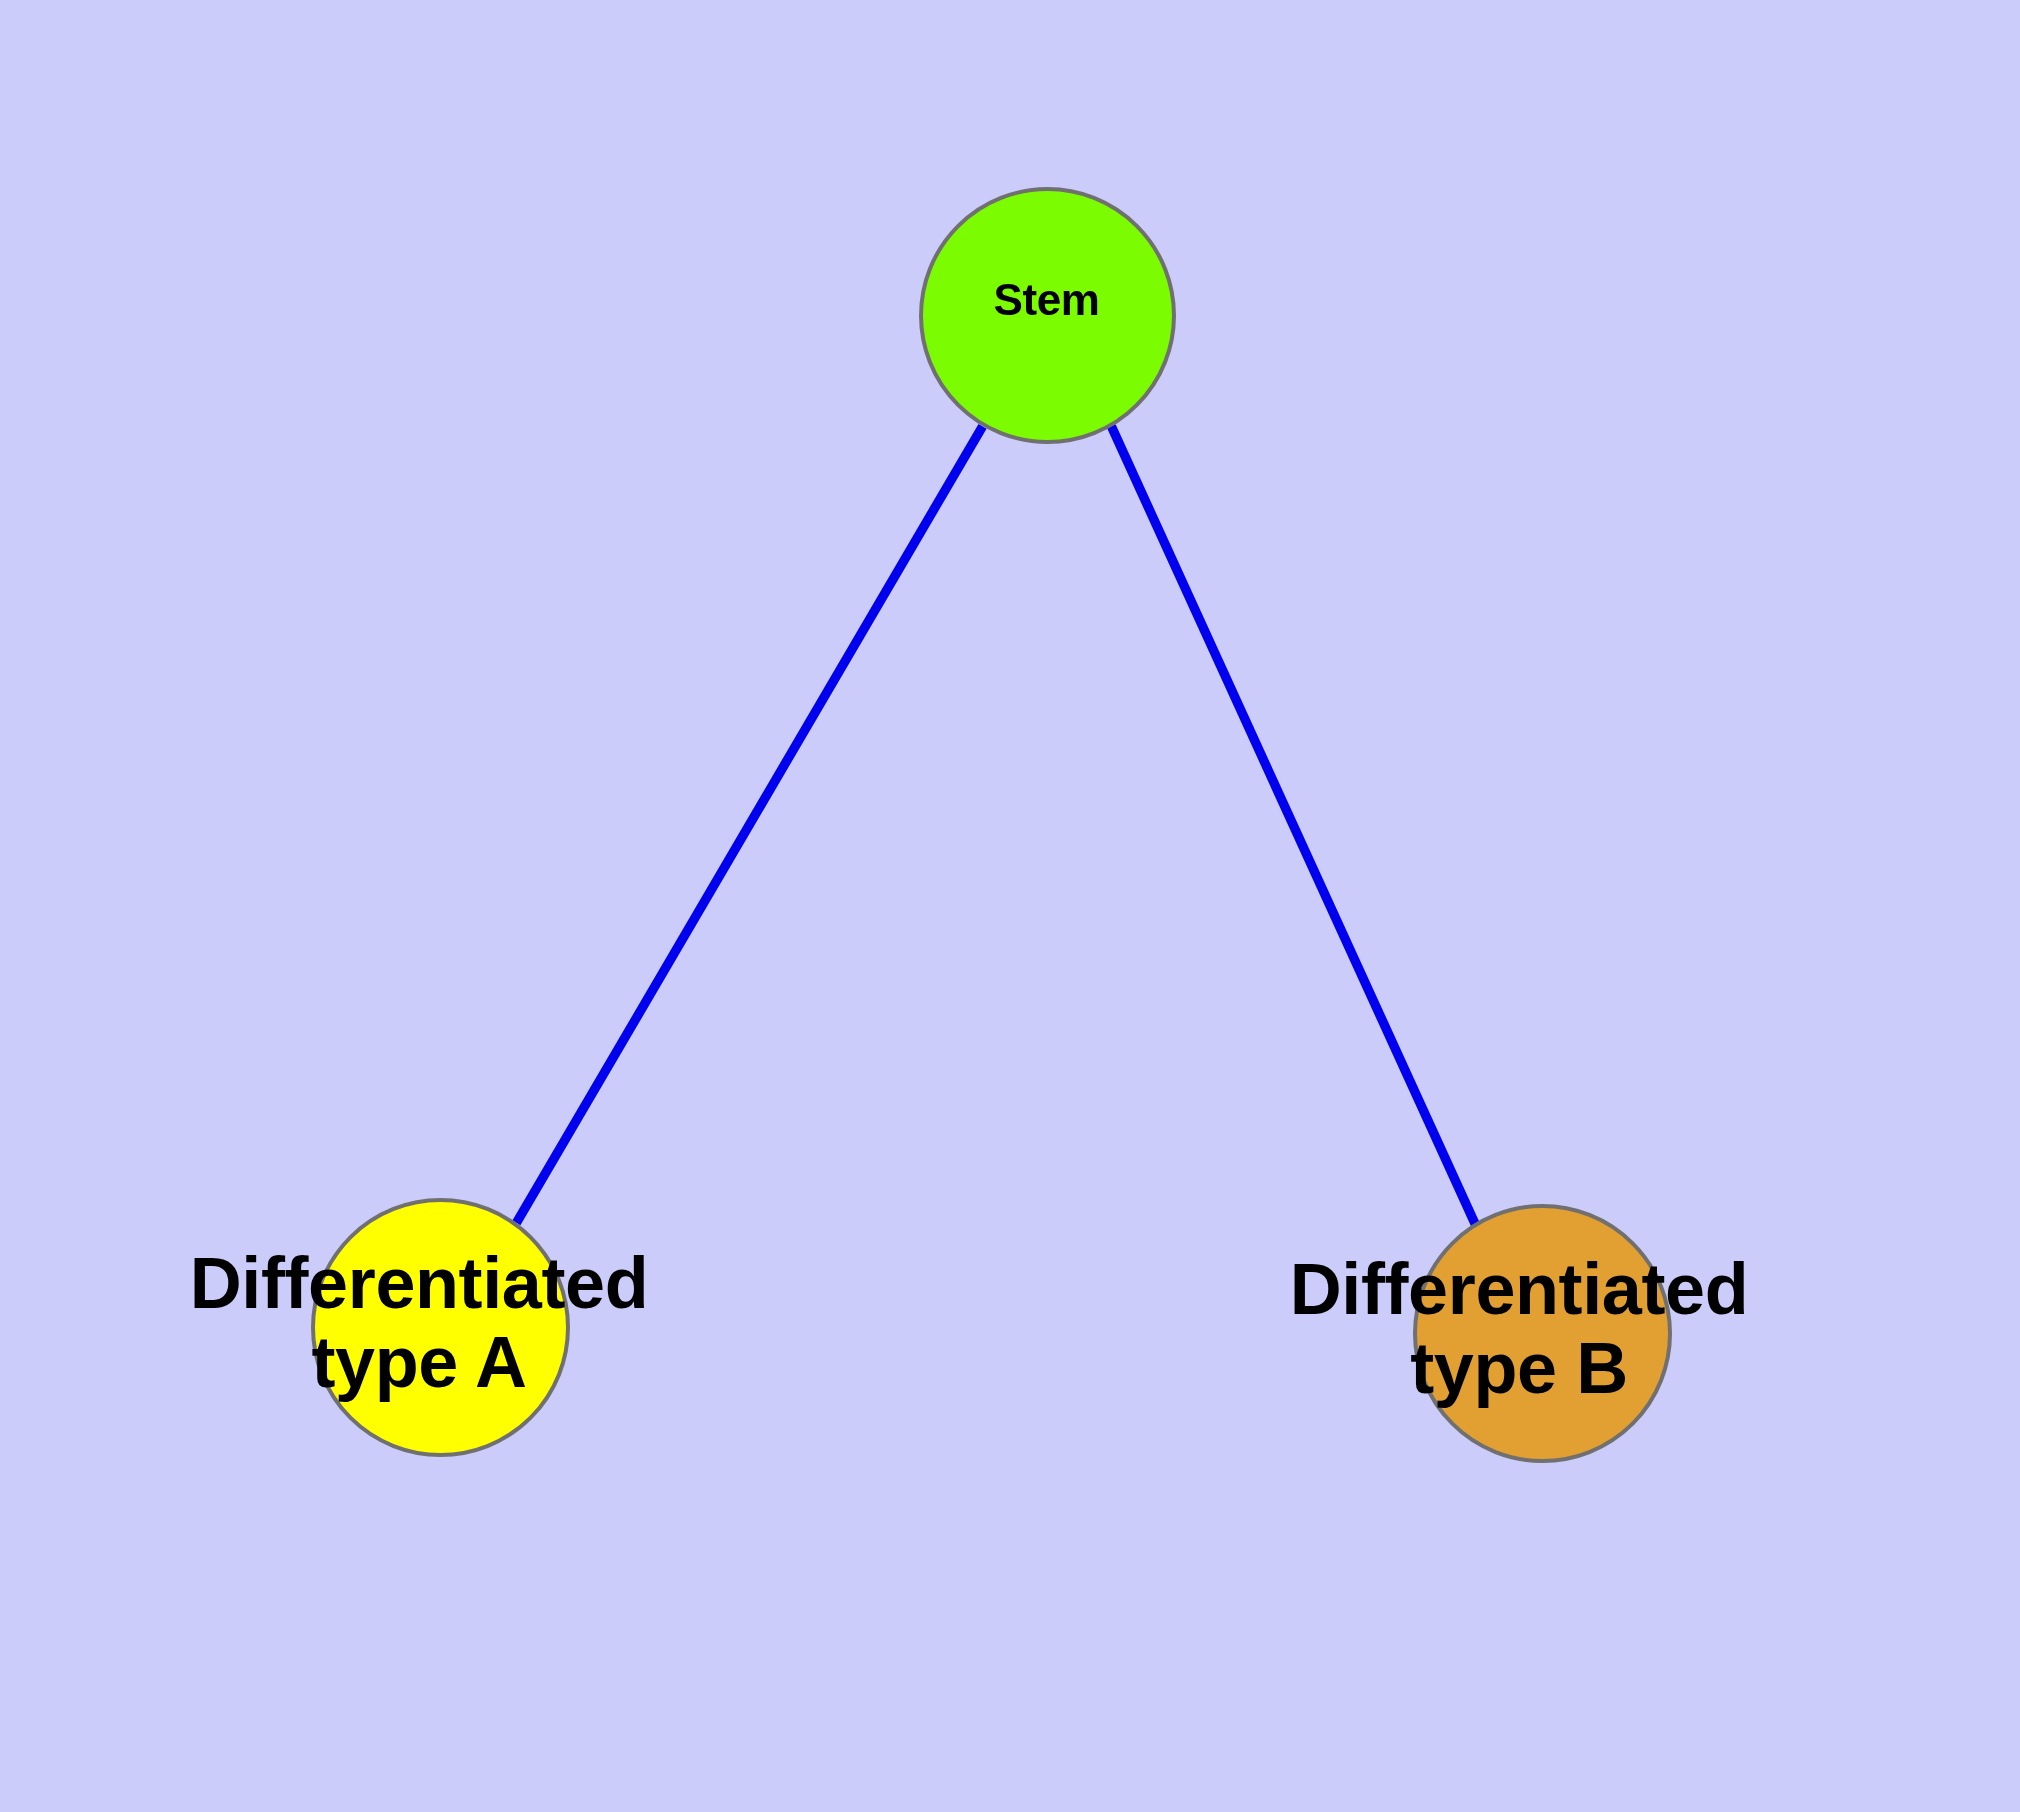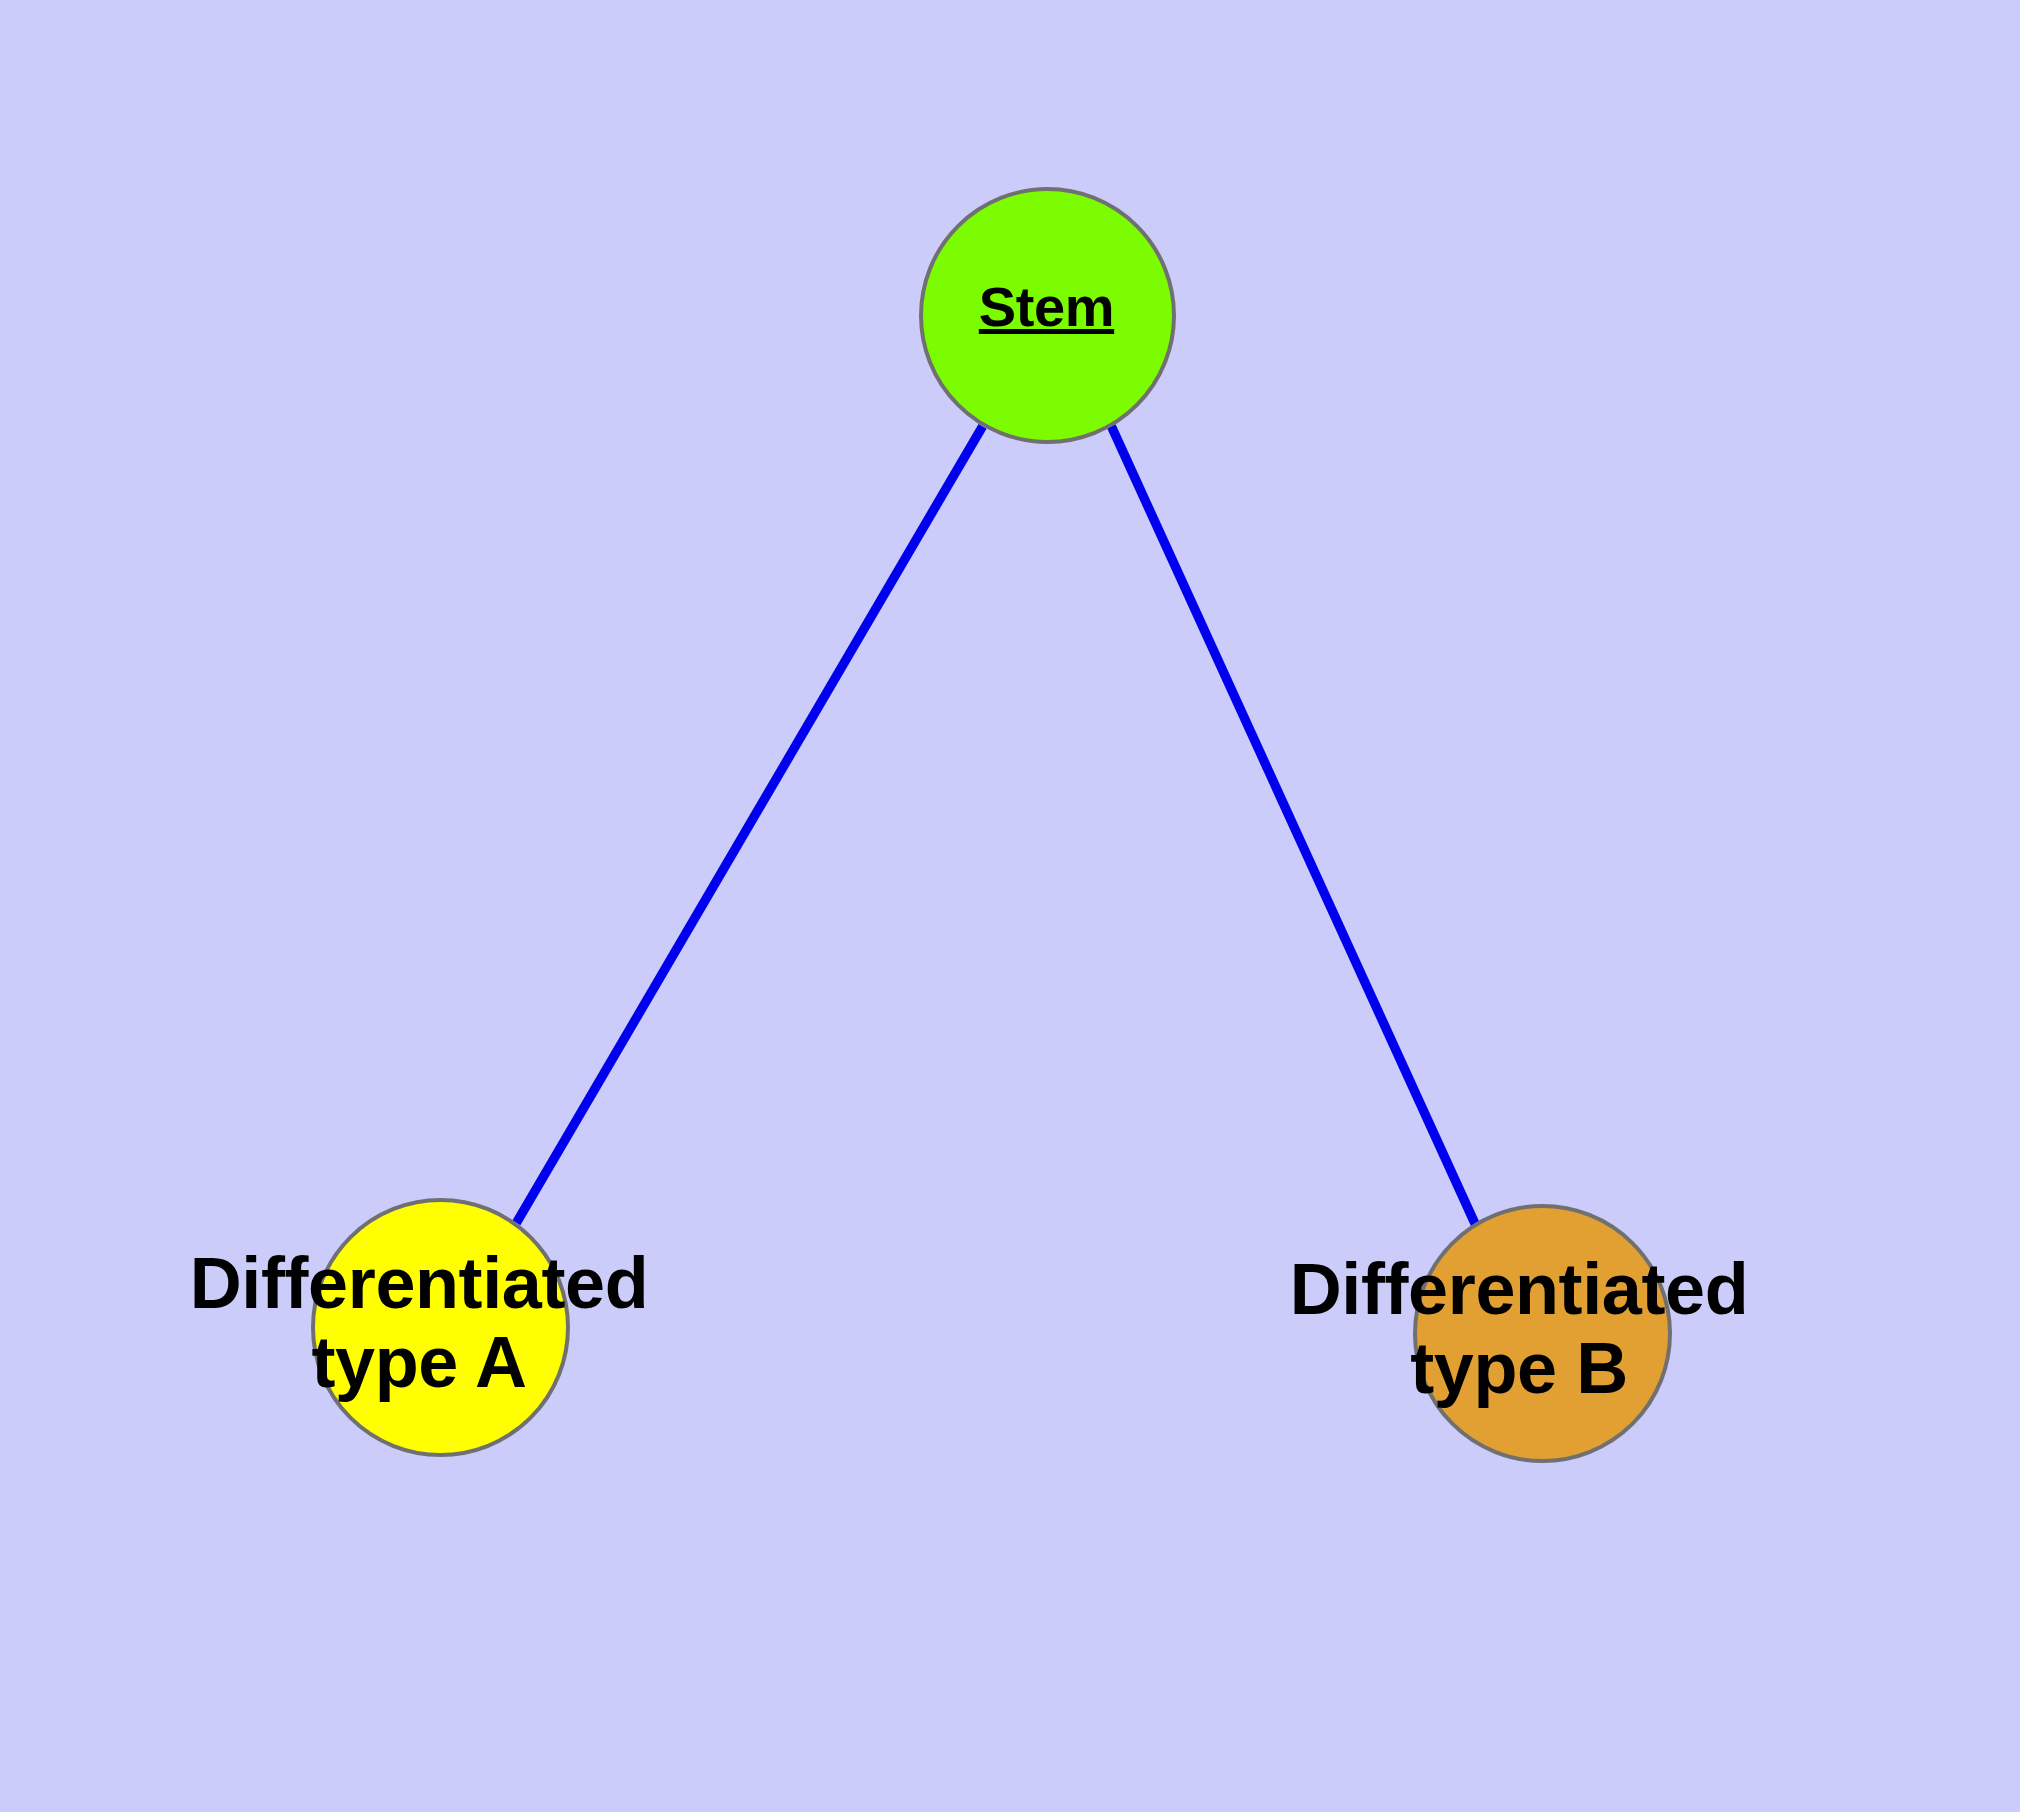--- a/index.html
+++ b/index.html
@@ -57,22 +57,21 @@
     text-align: center;
     white-space: pre;
     line-height: 1.10;
     letter-spacing: -0.4px;
     pointer-events: none;
   }
   #label-stem {
     left: 792px;
     top: 276px;
     width: 509px;
-    font-size: 56px;
-    text-decoration: underline;
+    font-size: 44px;
   }
   #label-diff-a {
     left: 148px;
     top: 1244px;
     width: 542px;
     font-size: 72px;
   }
   #label-diff-b {
     left: 1248px;
     top: 1250px;

